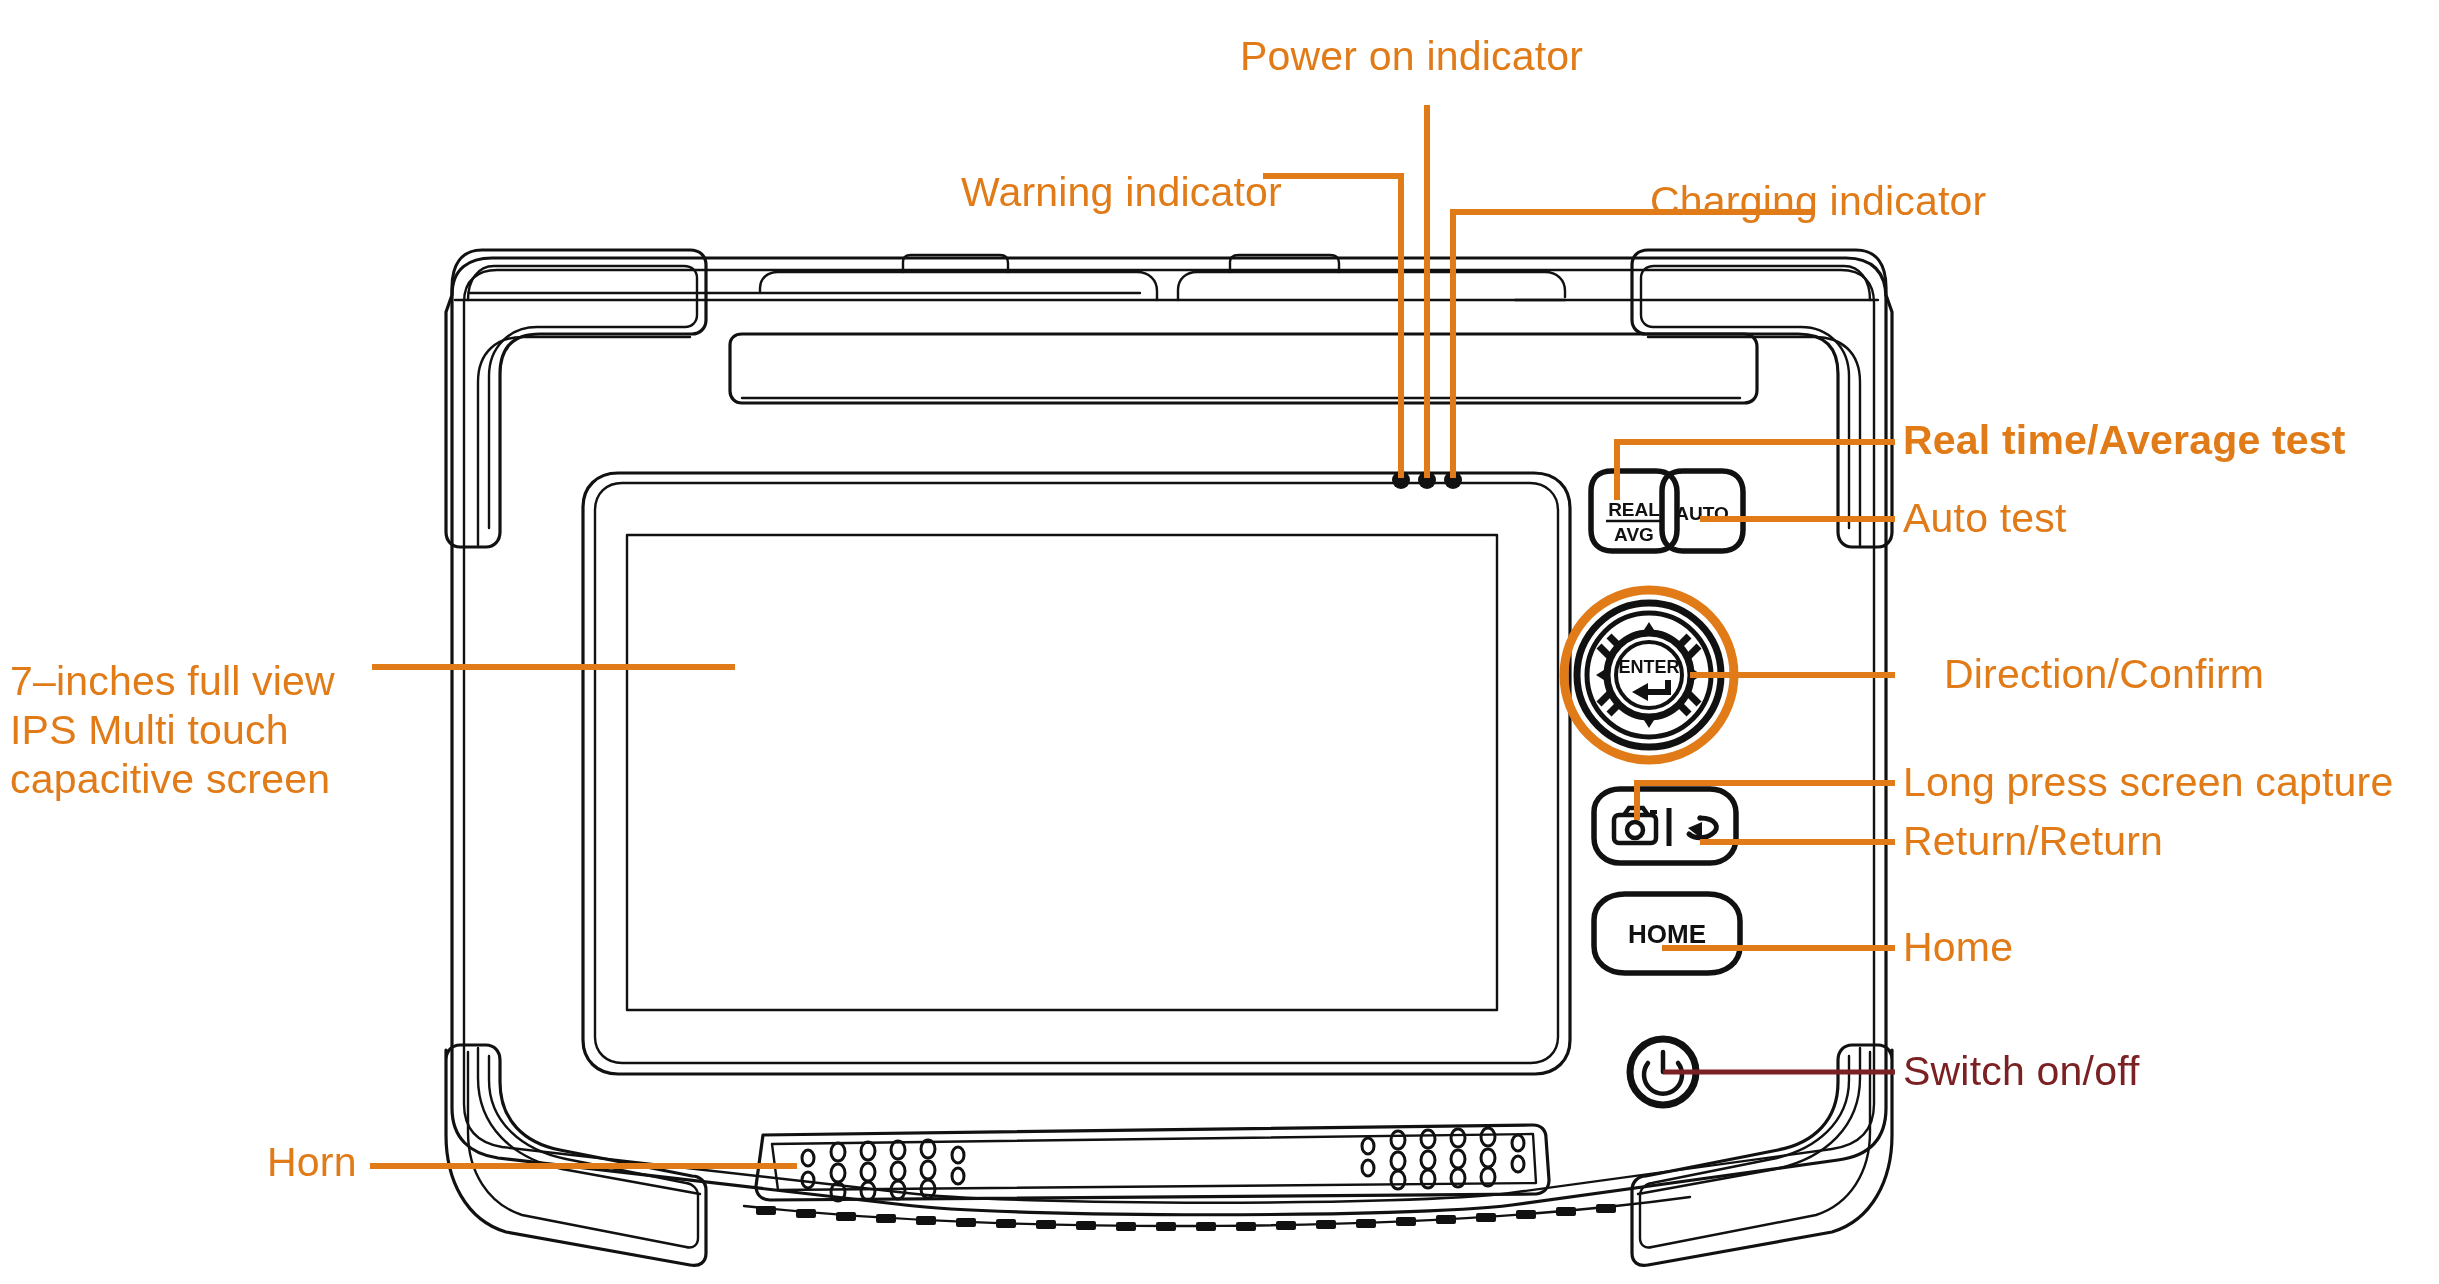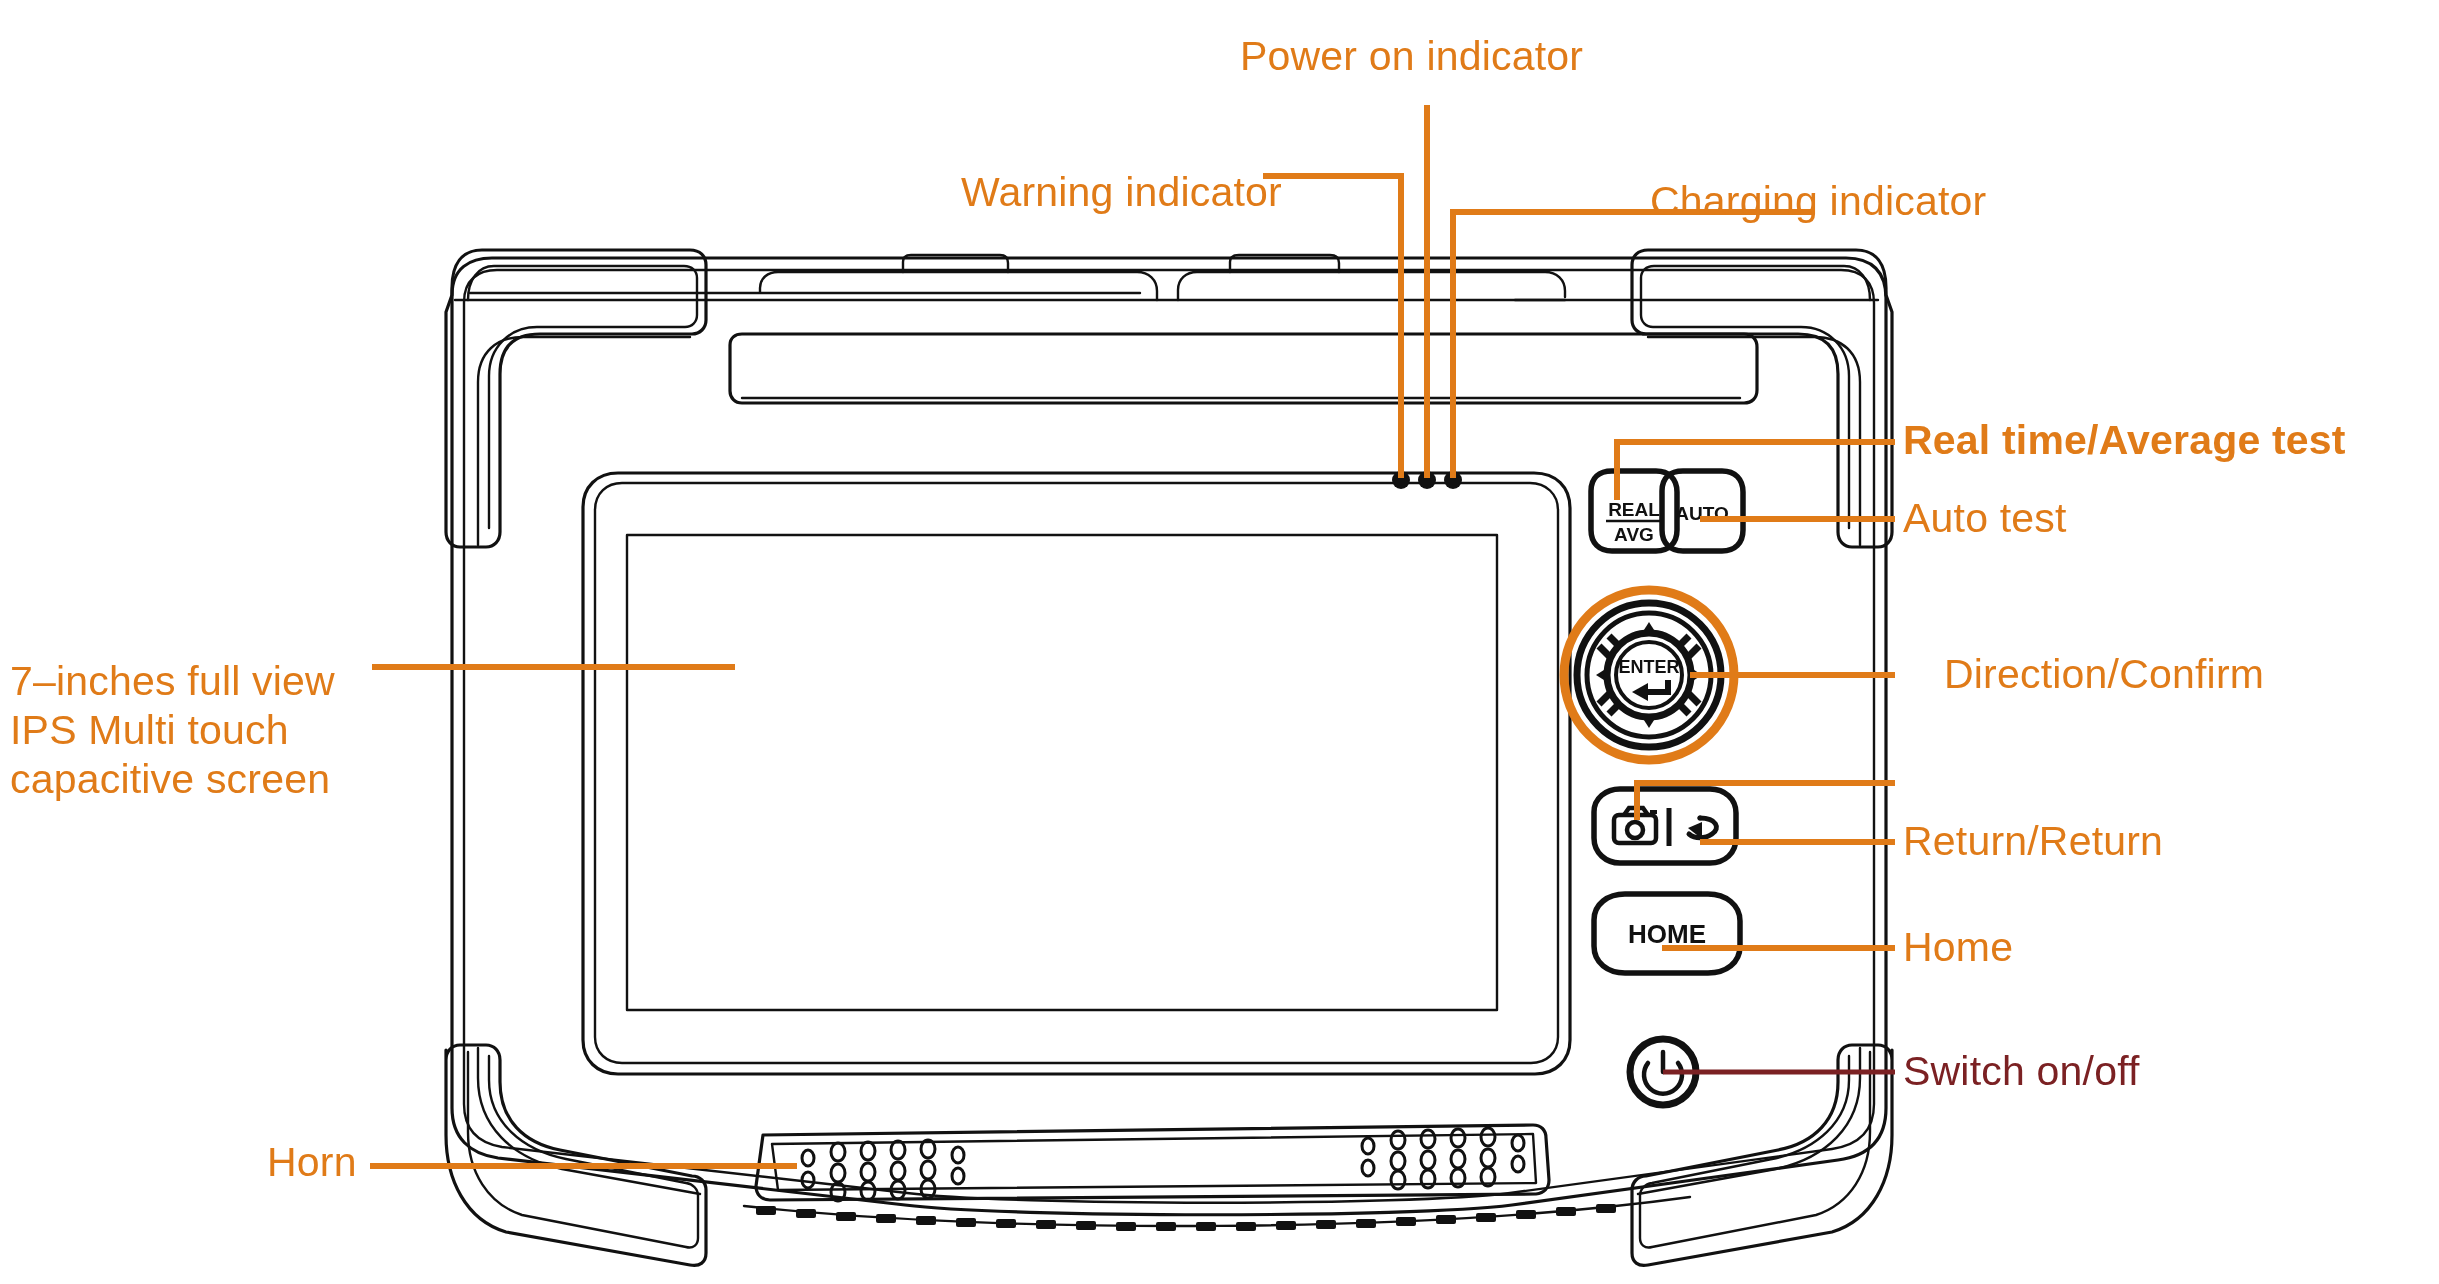--- a/index.html
+++ b/index.html
@@ -358,20 +358,21 @@
 <div class="lbl" style="left:961px;top:140px;margin-top:28px;">Warning indicator</div>
 
 <div class="lbl" style="left:1650px;top:177px;">Charging indicator</div>
 
 <div class="lbl" style="left:1903px;top:416px;font-weight:bold;">Real time/Average test</div>
 
 <div class="lbl" style="left:1903px;top:494px;">Auto test</div>
 
 <div class="lbl" style="left:1944px;top:650px;">Direction/Confirm</div>
 
+<div class="lbl" style="left:1903px;top:758px;">Long press screen capture</div>
 
 <div class="lbl" style="left:1903px;top:817px;">Return/Return</div>
 
 <div class="lbl" style="left:1903px;top:923px;">Home</div>
 
 <div class="lbl dark" style="left:1903px;top:1047px;">Switch on/off</div>
 
 <div class="lbl" style="left:267px;top:1138px;">Horn</div>
 
 <div class="lbl multi" style="left:10px;top:645px;width:400px;margin-top:12px;">

